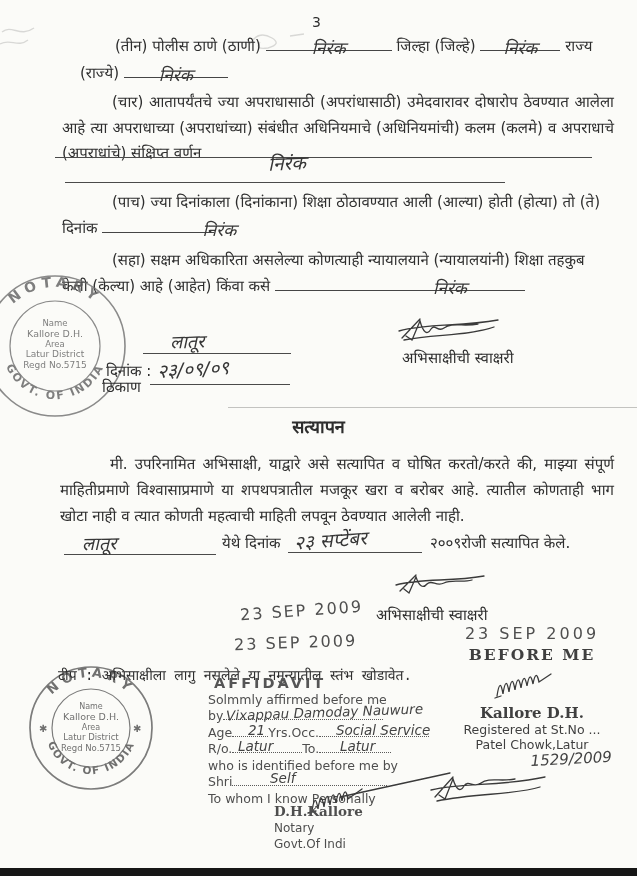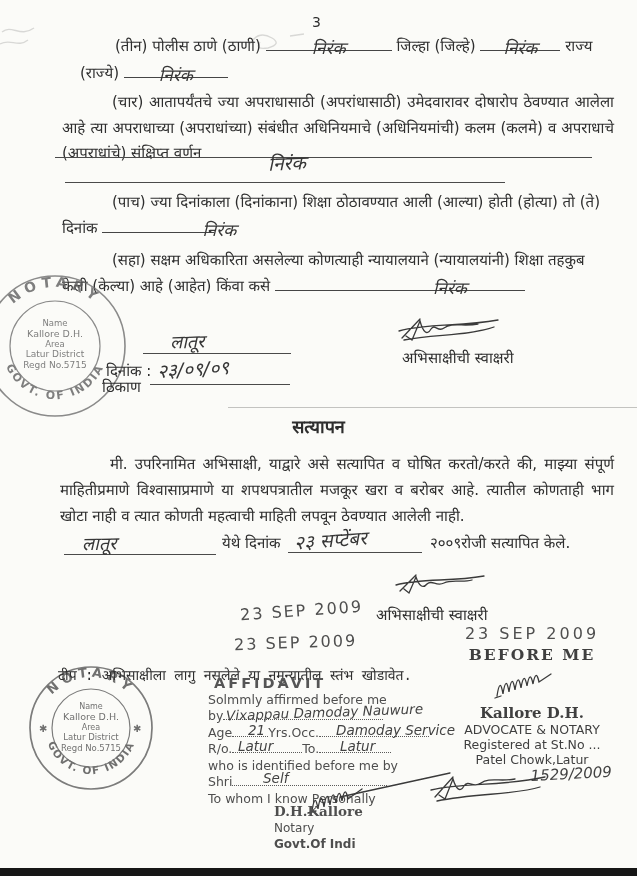--- a/index.html
+++ b/index.html
@@ -120,21 +120,20 @@
   <div class="abs datestamp" style="left:240px;top:601px;transform:rotate(-4deg);">23 SEP 2009</div>
   <div class="abs datestamp" style="left:234px;top:633px;transform:rotate(-2deg);">23 SEP 2009</div>
 
   <div class="abs notary-col" style="left:452px;top:624px;">
     <div class="datestamp" style="letter-spacing:3px;">23 SEP 2009</div>
     <div class="serifb" style="font-size:15.5px;letter-spacing:2px;margin-top:2px;">BEFORE ME</div>
     <svg class="sig" width="90" height="34" style="margin:2px auto 0;">
       <path d="M10,30 Q13,10 16,28 Q19,8 22,26 Q25,6 28,24 Q31,5 34,22 Q37,4 40,20 Q43,3 46,18 Q49,2 52,16 L64,8 M8,32 L14,30"></path>
     </svg>
     <div class="serifb" style="font-size:15px;">Kallore D.H.</div>
-    <div class="small">ADVOCATE &amp; NOTARY</div>
     <div class="small">Registered at St.No ...</div>
     <div class="small">Patel Chowk,Latur</div>
     <div class="hwe" style="font-size:15px;text-align:right;transform:rotate(-3deg);">1529/2009</div>
   </div>
 
   <svg class="abs stamp-ink" style="left:24px;top:659px;" width="134" height="138" viewBox="0 0 134 138">
     <defs>
       <path id="arcT2" d="M 16,69 A 51,51 0 0 1 118,69"></path>
       <path id="arcB2" d="M 21,69 A 46,46 0 0 0 113,69"></path>
     </defs>
@@ -156,40 +155,40 @@
   <div class="abs aff" style="left:208px;top:675px;height:178px;">
     <div style="font-weight:bold;font-size:14.5px;letter-spacing:3px;margin-left:6px;color:#555;">AFFIDAVIT</div>
     <div class="row">Solmmly affirmed before me</div>
     <div class="row">
       <span>by</span><span class="dots" style="width:160px;"></span>
       <span class="hwe over" style="left:18px;top:-4px;transform:rotate(-2deg);">Vixappau Damoday Nauwure</span>
     </div>
     <div class="row">
       <span>Age</span><span class="dots" style="width:36px;"></span><span>Yrs.Occ.</span><span class="dots" style="width:110px;"></span>
       <span class="hwe over" style="left:40px;top:-3px;">21</span>
-      <span class="hwe over" style="left:128px;top:-3px;">Damoday Service</span>
+      <span class="hwe over" style="left:128px;top:-3px;">Social Service</span>
     </div>
     <div class="row">
       <span>R/o.</span><span class="dots" style="width:70px;"></span><span>To.</span><span class="dots" style="width:72px;"></span>
       <span class="hwe over" style="left:30px;top:-3px;">Latur</span>
       <span class="hwe over" style="left:132px;top:-3px;">Latur</span>
     </div>
     <div class="row">who is identified before me by</div>
     <div class="row">
       <span>Shri</span><span class="dots" style="width:155px;"></span>
-      <span class="hwe over" style="left:55px;top:-4px;">Self</span>
+      <span class="hwe over" style="left:62px;top:-4px;">Self</span>
     </div>
     <div class="row">To whom I know Personally</div>
     <svg class="sig over" style="left:96px;top:104px;" width="80" height="36">
       <path d="M8,32 Q11,12 14,30 Q17,10 20,28 Q23,8 26,26 Q29,7 32,24 Q35,6 38,22 Q41,5 44,20 L58,10 M4,34 L12,32"></path>
     </svg>
     <div class="over" style="left:66px;top:128px;width:120px;text-align:left;">
       <div class="serifb" style="font-size:13.5px;">D.H.Kallore</div>
       <div style="font-size:12px;">Notary</div>
-      <div style="font-size:12px;font-weight:bold;">Govt.Of Indi</div>
+      <div style="font-size:12px;">Govt.Of Indi</div>
     </div>
   </div>
 
   <svg class="abs sig" style="left:335px;top:765px;" width="300" height="48">
     <path d="M5,32 L115,8 M100,32 L118,12 M104,30 L110,34 L118,14 C121,24 125,28 129,21 C134,14 138,24 146,18 C154,12 166,17 180,14 M96,25 C130,17 165,22 210,12 M102,36 C140,28 180,30 205,22" stroke="#4a4a4a"></path>
   </svg>
 
   <div class="abs bottombar" style="left:0;top:868px;width:637px;height:8px;"></div>
 
 </div>

